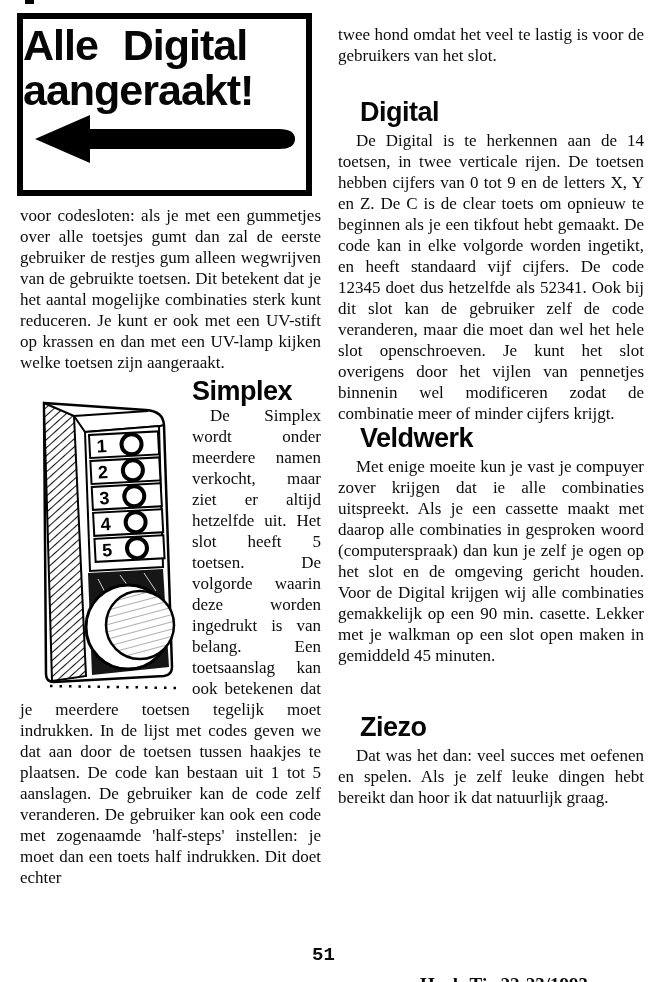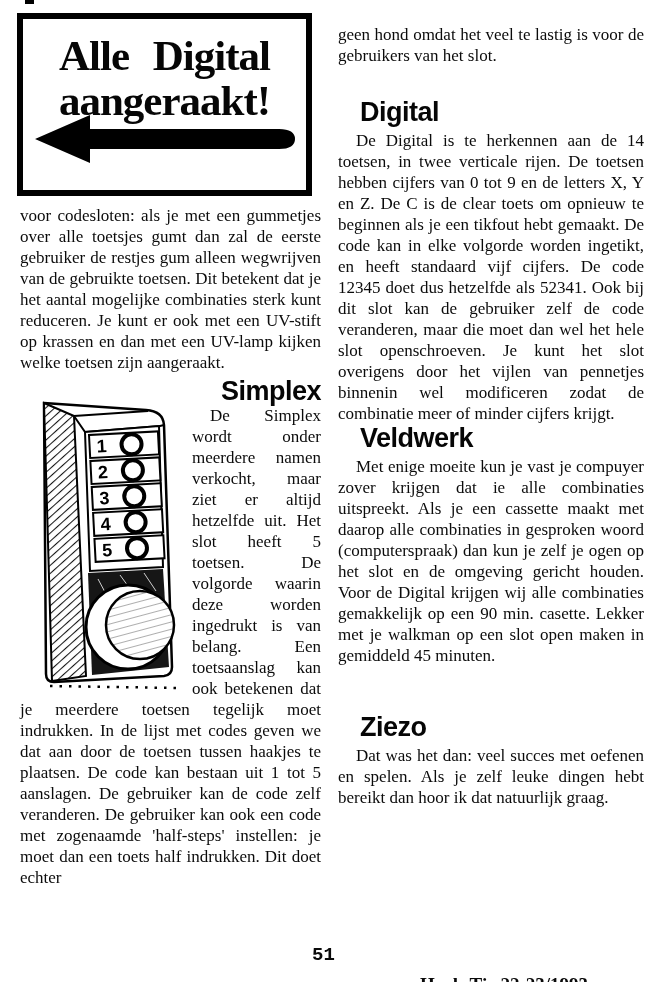--- a/index.html
+++ b/index.html
@@ -14,23 +14,23 @@
   .scan-mark{position:absolute;left:25px;top:0;width:9px;height:4px;background:#000;}
 
   
   .headline-box{
     position:absolute;left:17px;top:13px;
     width:283px;height:171px;
     border:6px solid #000;
     background:#fff;
   }
   .headline-title{
-    margin-top:14px;
-    text-align:center;
-    font-family:Liberation Serif, serif;
+    margin-top:4px;
+    text-align:left;
+    font-family:Liberation Sans, sans-serif;
     font-weight:600;
     font-size:43px;line-height:45px;
     letter-spacing:-1px;
     color:#060606;
   }
   .hl1{word-spacing:14px;display:block;}
   .hl2{display:block;}
   .arrow-wrap{position:absolute;left:10px;top:94px;width:264px;height:52px;}
 
   
@@ -59,21 +59,21 @@
   .sec-veldwerk h2{margin:0 0 4px;}
   .sec-ziezo h2{margin:47px 0 4px;}
 
   
   .simplex-section{margin-top:4px;}
   .lock-figure{
     float:left;
     width:156px;height:292px;
     margin:22px 8px 6px 8px;
   }
-  .simplex-heading{text-align:right;}
+  .simplex-heading{}
 
   
   .footer-page,.footer-issue{
     position:absolute;
     font-family:"Liberation Mono","DejaVu Sans Mono",monospace;
     font-weight:700;
     font-size:19px;
     color:#0a0a0a;
     white-space:nowrap;
   }
@@ -165,21 +165,21 @@
         <circle cx="112" cy="226" r="33" fill="url(#hatchKnob)" opacity="0.55"></circle>
 
         <path d="M22,287 L150,289" stroke="#000" stroke-width="2.5" stroke-dasharray="2.5 7" fill="none"></path>
       </svg>
       <h2 class="sec simplex-heading">Simplex</h2>
       <p class="body ind">De Simplex wordt onder meerdere namen verkocht, maar ziet er altijd hetzelfde uit. Het slot heeft 5 toetsen. De volgorde waarin deze worden ingedrukt is van belang. Een toetsaanslag kan ook betekenen dat je meerdere toetsen tegelijk moet indrukken. In de lijst met codes geven we dat aan door de toetsen tussen haakjes te plaatsen. De code kan bestaan uit 1 tot 5 aanslagen. De gebruiker kan de code zelf veranderen. De gebruiker kan ook een code met zogenaamde 'half-steps' instellen: je moet dan een toets half indrukken. Dit doet echter</p>
     </div>
   </div>
 
   <div class="col-right">
-    <p class="body">geen hond omdat het veel te lastig is voor de gebruikers van het slot.</p>
+    <p class="body">twee hond omdat het veel te lastig is voor de gebruikers van het slot.</p>
 
     <div class="sec-digital">
       <h2 class="sec">Digital</h2>
       <p class="body ind">De Digital is te herkennen aan de 14 toetsen, in twee verticale rijen. De toetsen hebben cijfers van 0 tot 9 en de letters X, Y en Z. De C is de clear toets om opnieuw te beginnen als je een tikfout hebt gemaakt. De code kan in elke volgorde worden ingetikt, en heeft standaard vijf cijfers. De code 12345 doet dus hetzelfde als 52341. Ook bij dit slot kan de gebruiker zelf de code veranderen, maar die moet dan wel het hele slot openschroeven. Je kunt het slot overigens door het vijlen van pennetjes binnenin wel modificeren zodat de combinatie meer of minder cijfers krijgt.</p>
     </div>
 
     <div class="sec-veldwerk">
       <h2 class="sec">Veldwerk</h2>
       <p class="body ind">Met enige moeite kun je vast je compuyer zover krijgen dat ie alle combinaties uitspreekt. Als je een cassette maakt met daarop alle combinaties in gesproken woord (computerspraak) dan kun je zelf je ogen op het slot en de omgeving gericht houden. Voor de Digital krijgen wij alle combinaties gemakkelijk op een 90 min. casette. Lekker met je walkman op een slot open maken in gemiddeld 45 minuten.</p>
     </div>

